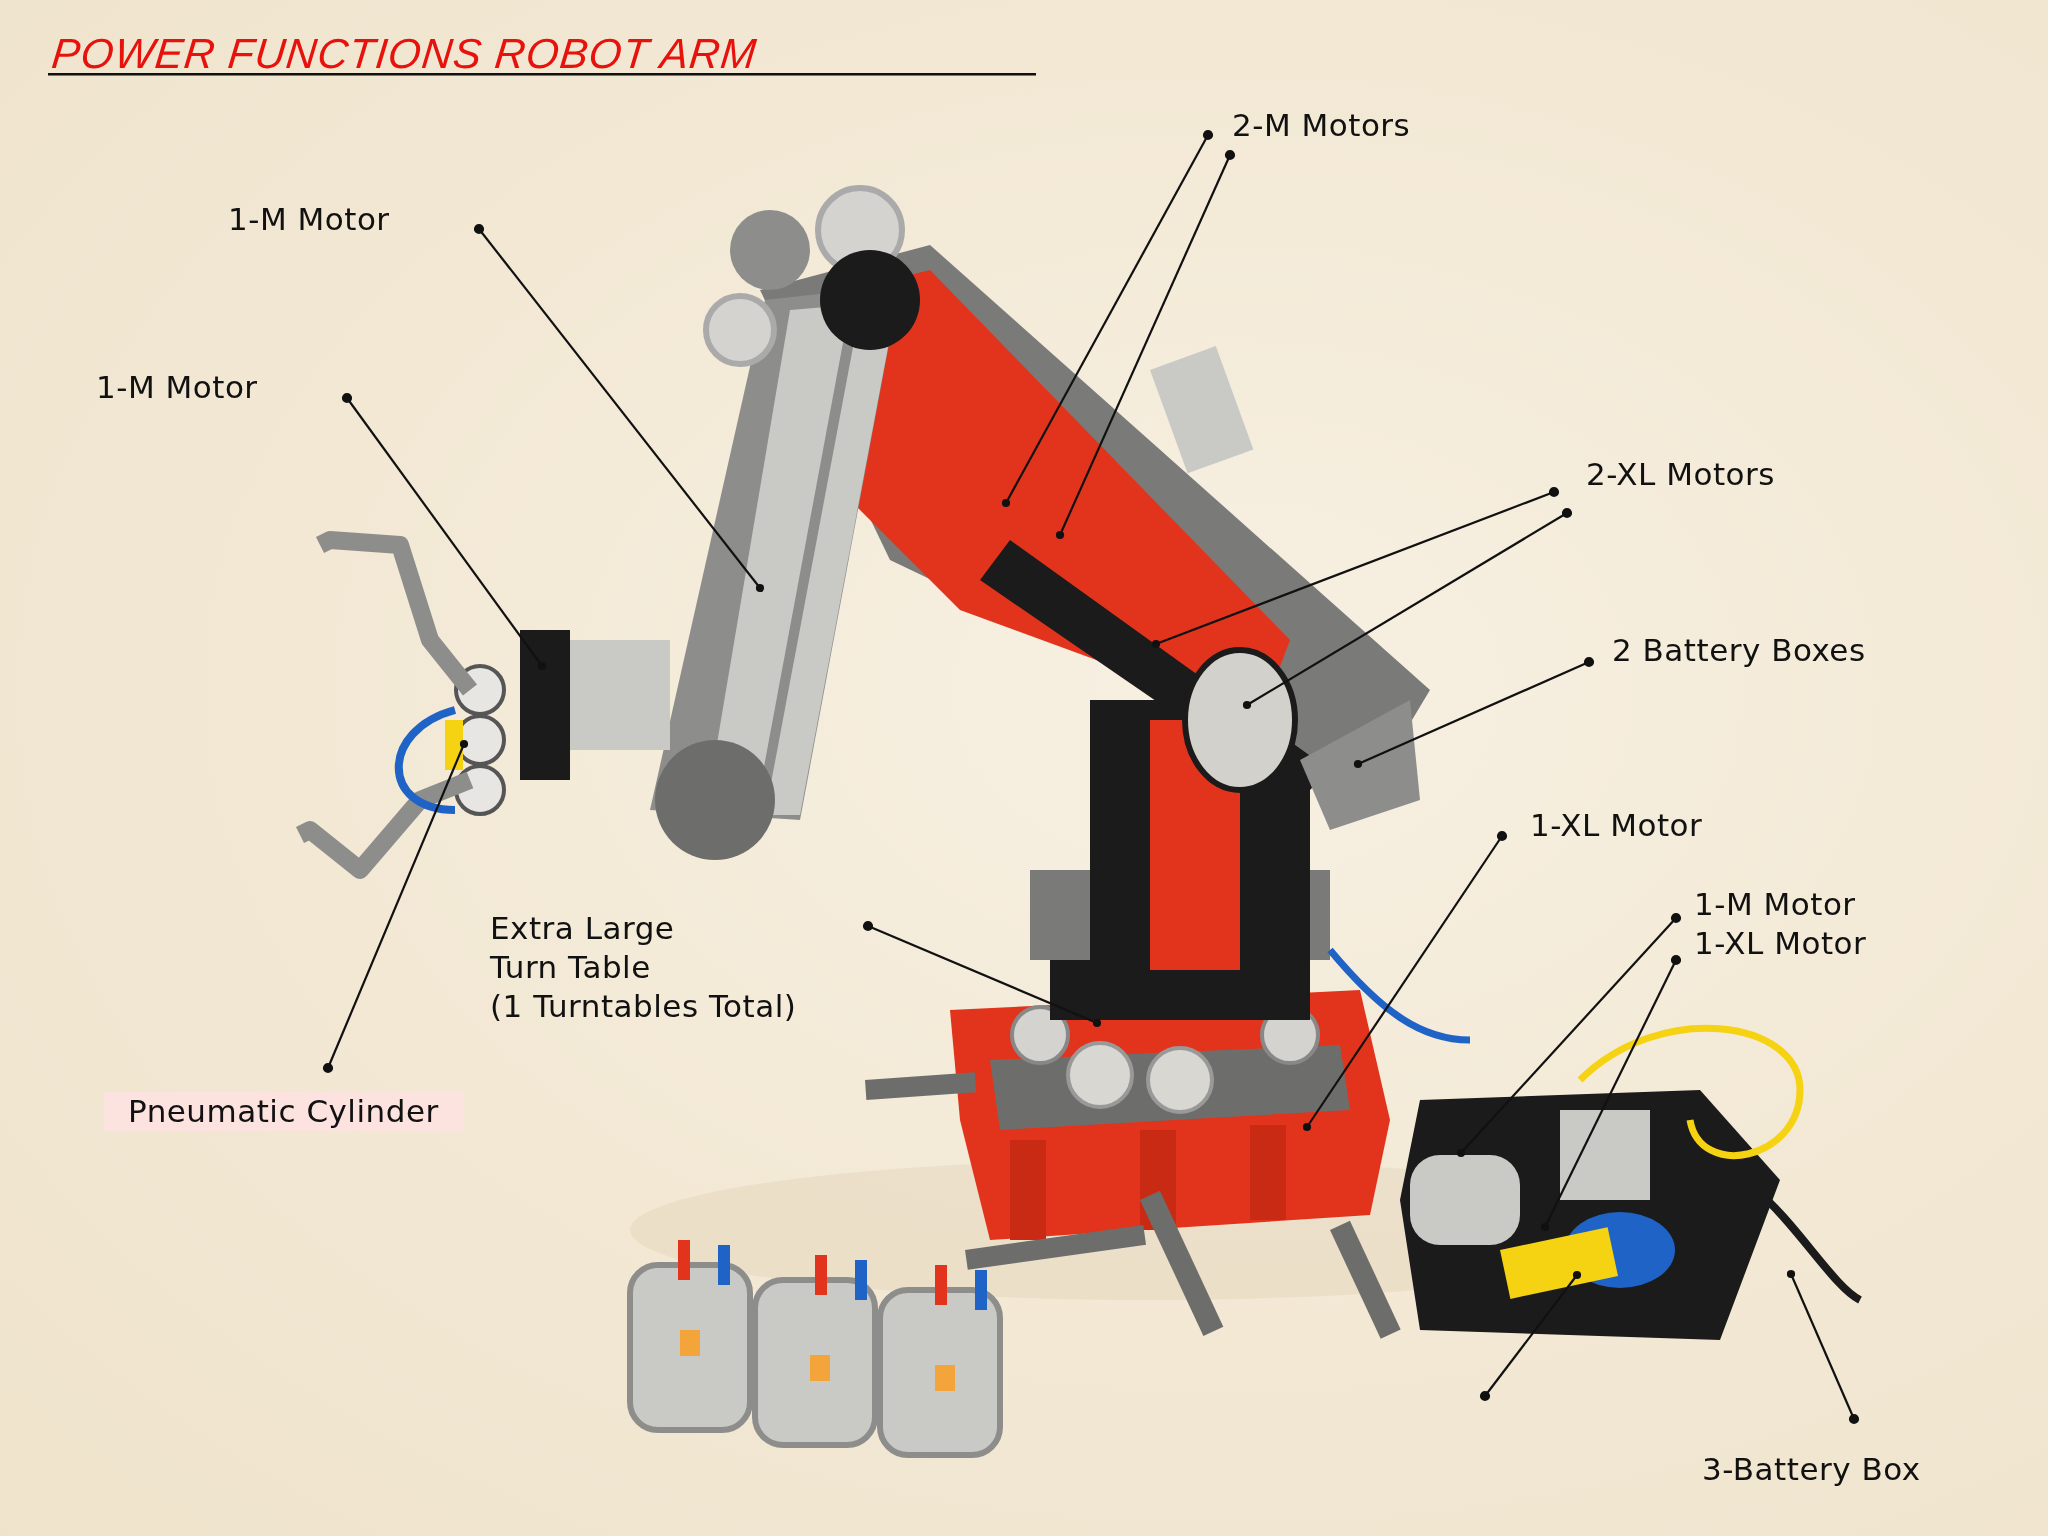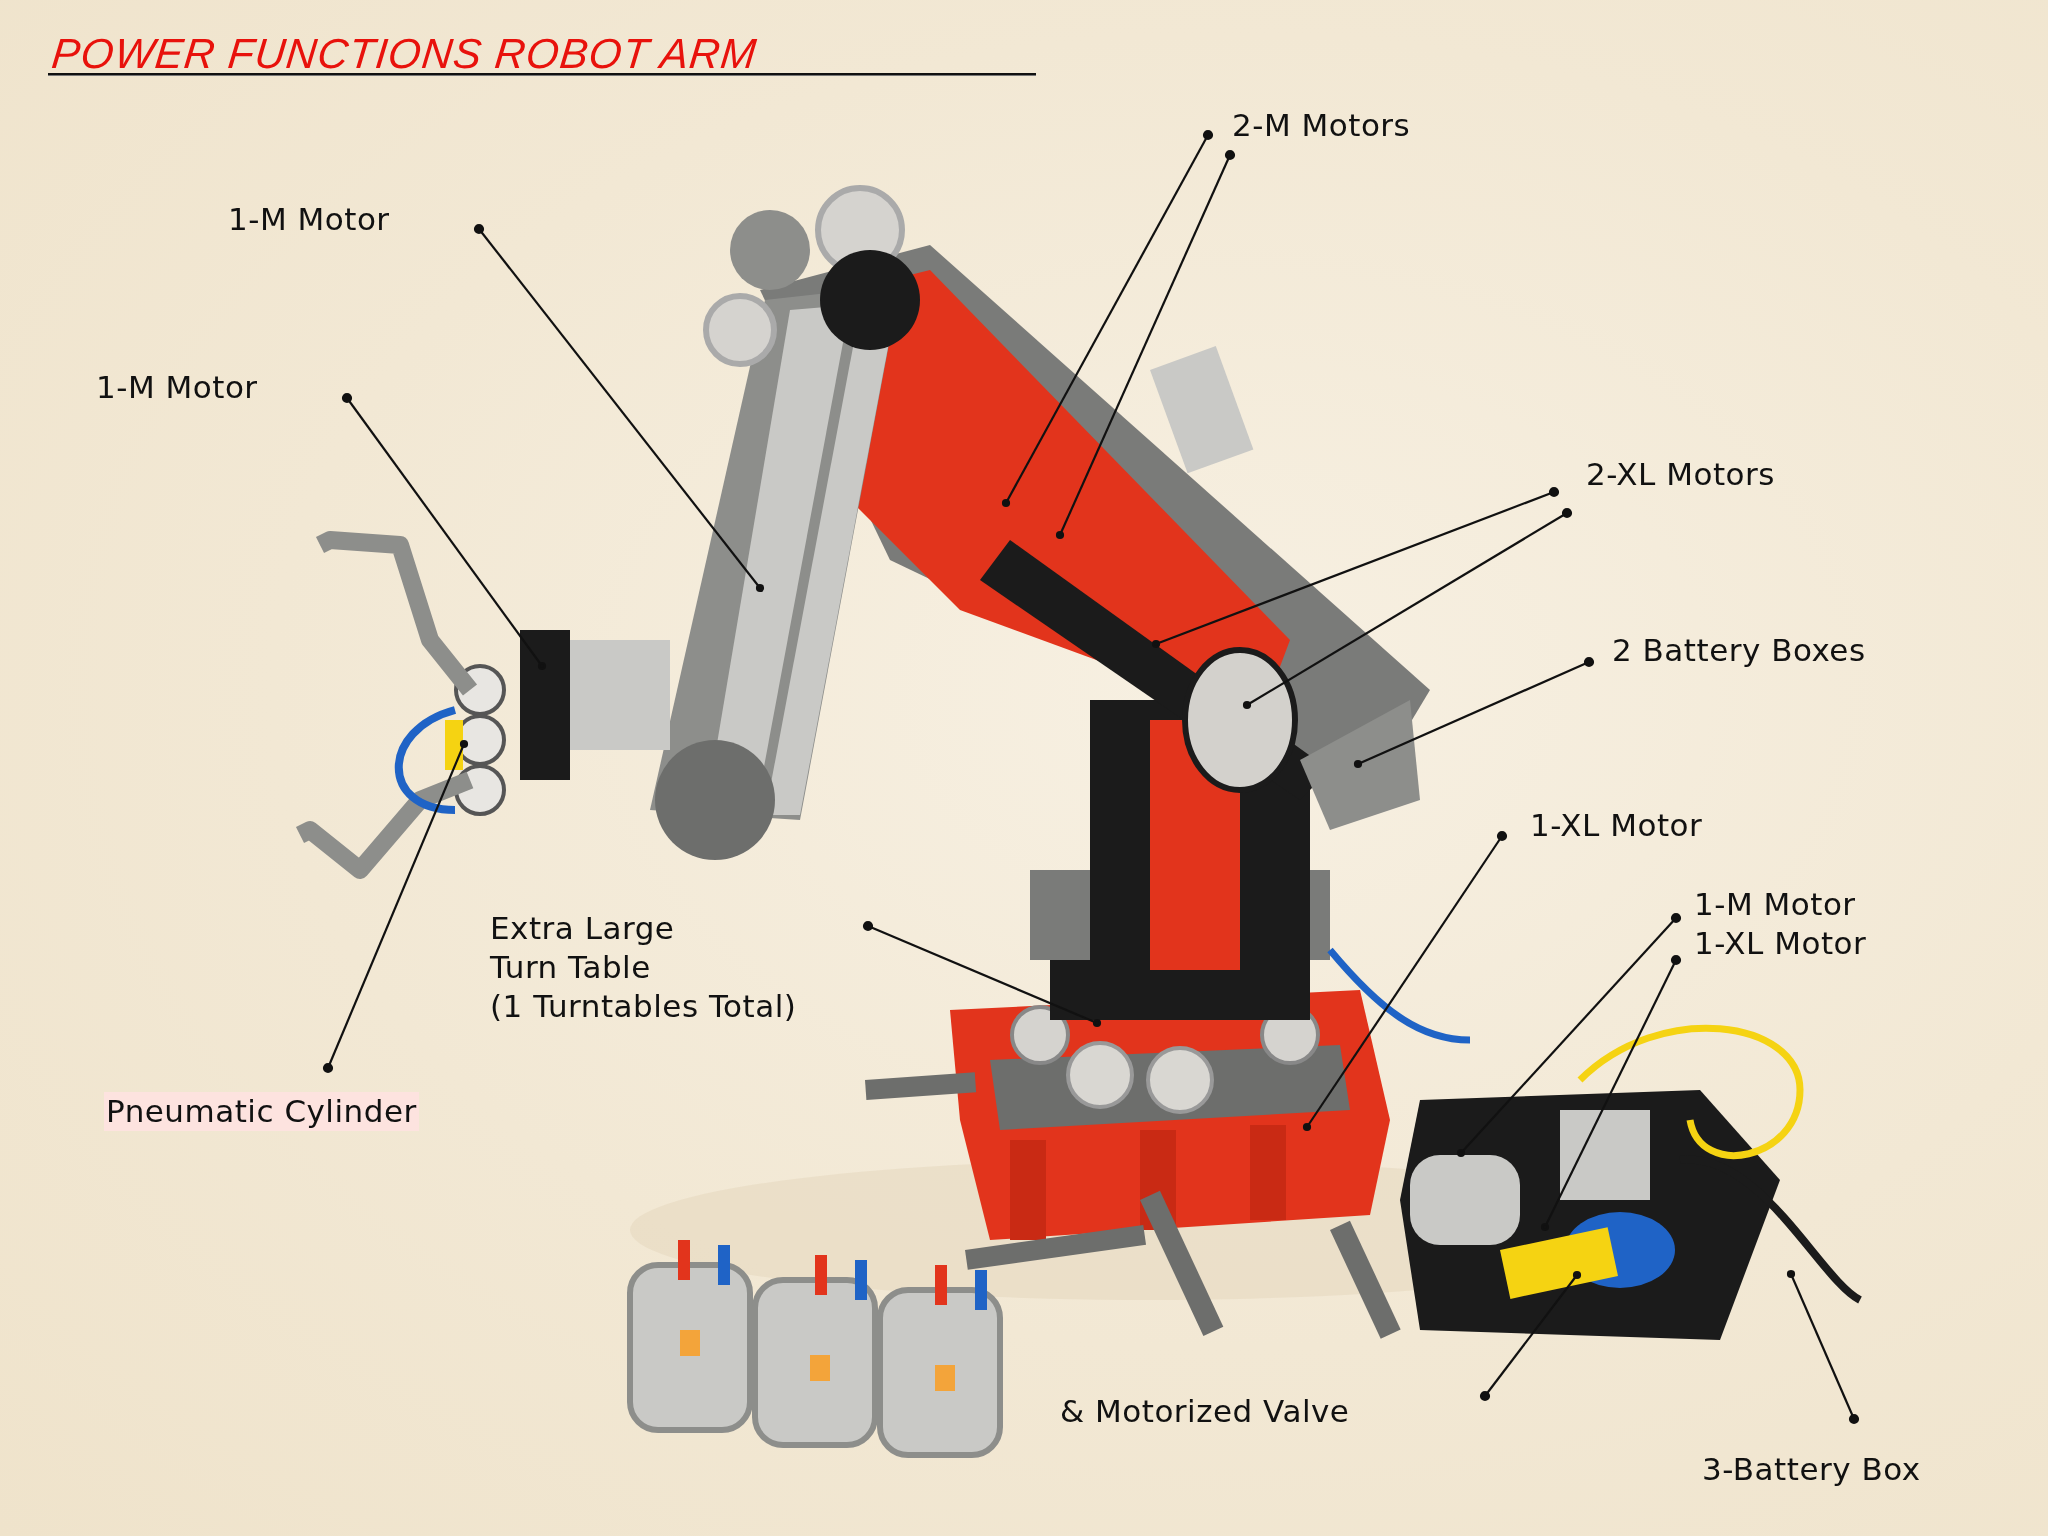--- a/index.html
+++ b/index.html
@@ -4,21 +4,21 @@
 <style>
   html,body{margin:0;padding:0;}
   body{width:2048px;height:1536px;overflow:hidden;position:relative;
     background:radial-gradient(ellipse at 60% 45%, #f7f0e2 0%, #f2e8d4 55%, #efe3cb 100%);
     font-family:"DejaVu Sans", sans-serif;}
   .title{position:absolute;left:52px;top:30px;font-family:"Liberation Sans",sans-serif;font-style:italic;
     font-size:42px;letter-spacing:1px;color:#e8120c;font-weight:normal;transform:skewX(-6deg);}
   .title-rule{position:absolute;left:48px;top:73px;width:988px;height:2px;background:#111;box-shadow:0 1px 0 #777;}
   .label{position:absolute;font-family:"DejaVu Sans",sans-serif;font-size:31px;color:#111;line-height:39px;white-space:nowrap;letter-spacing:0.5px;}
   .label.center{text-align:left;margin-top:12px;}
-  .label.hl{background:#fde3df;padding:0 2px;}
+  .label.hl{background:#fde3df;padding:0 24px;}
   svg.leaders{position:absolute;left:0;top:0;width:2048px;height:1536px;pointer-events:none;}
 </style>
 </head>
 <body>
 
 <div class="title">POWER FUNCTIONS ROBOT ARM</div>
 <div class="title-rule"></div>
 
 <svg class="leaders" viewBox="0 0 2048 1536">
 
@@ -188,16 +188,15 @@
 
 <div class="label center" style="left:490px;top:897px;width:450px;">
   <div>Extra Large</div>
   <div>Turn Table</div>
   <div>(1 Turntables Total)</div>
 </div>
 
 <div class="label hl" style="left:104px;top:1092px;">Pneumatic Cylinder</div>
 
 <div class="label center" style="left:1060px;top:1380px;width:460px;">
-  <div>&amp; Motorized Valve</div>
 </div>
 
 <div class="label" style="left:1702px;top:1450px;">3-Battery Box</div>
 
 </body></html>

